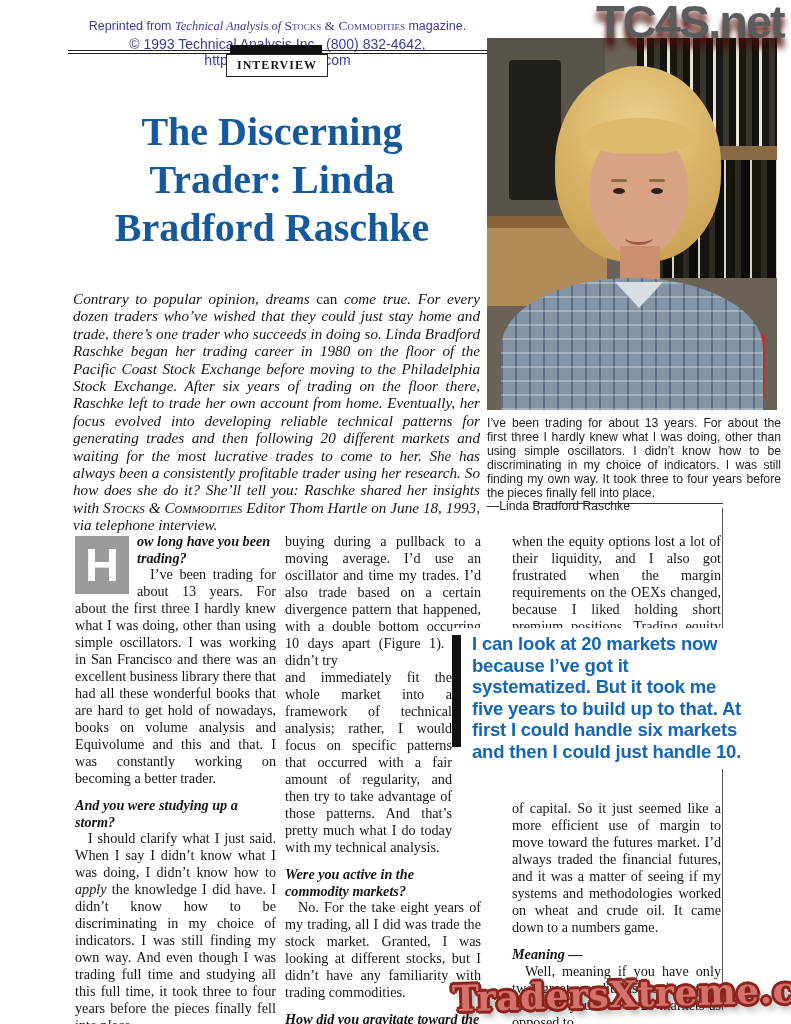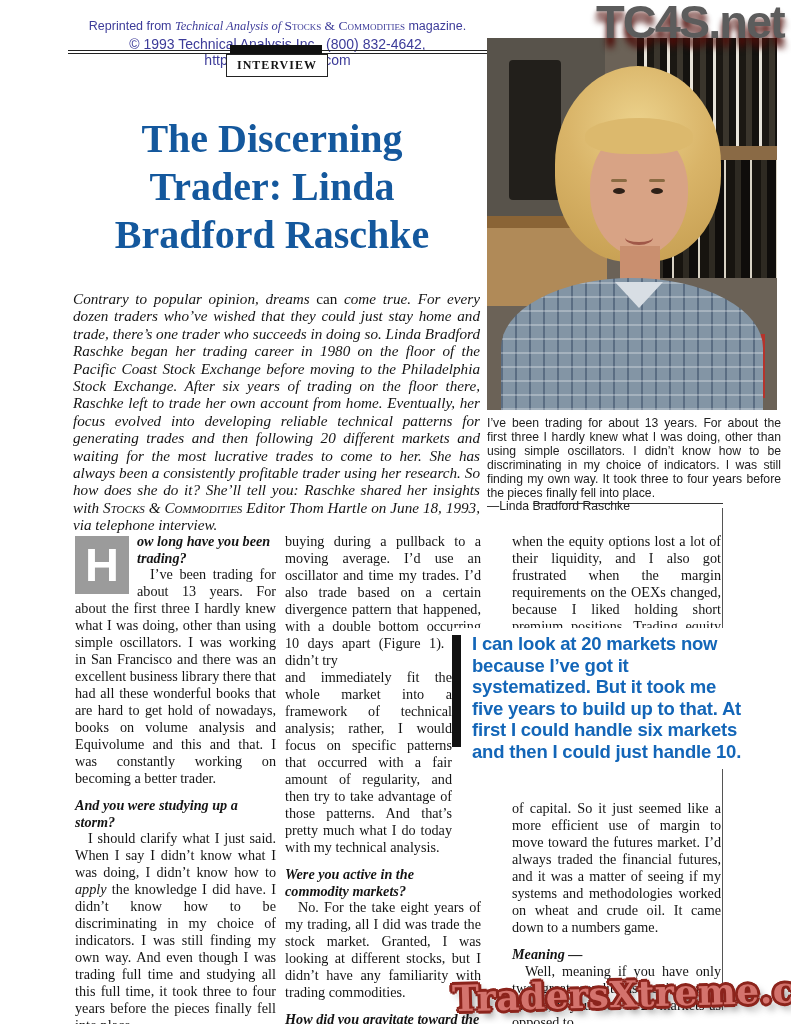--- a/index.html
+++ b/index.html
@@ -15,21 +15,21 @@
   .masthead .sc{font-variant:small-caps;font-family:"Liberation Serif",serif;font-size:13.5px;}
   .masthead b{font-weight:bold;}
   .head-rule{position:absolute;left:68px;top:50px;width:419px;height:2px;
              border-top:1px solid #222;border-bottom:1px solid #222;}
   .interview-bar{position:absolute;left:230px;top:45px;width:92px;height:10px;background:#111;}
   .interview-box{position:absolute;left:226px;top:54px;width:100px;height:21px;background:#fff;
                  border:1px solid #222;display:flex;align-items:center;justify-content:center;
                  font-weight:bold;font-size:12px;letter-spacing:1px;}
 
   
-  .title{position:absolute;left:92px;top:115px;width:360px;text-align:center;
+  .title{position:absolute;left:92px;top:108px;width:360px;text-align:center;
          color:#14589d;font-size:40px;font-weight:bold;line-height:1.2;}
   .intro{position:absolute;left:73px;top:290px;width:407px;font-style:italic;
          font-size:15.2px;line-height:17.4px;text-align:justify;hyphens:auto;}
   .intro .roman{font-style:normal;}
   .intro .sc{font-variant:small-caps;}
 
   
   .photo{position:absolute;left:487px;top:38px;width:290px;height:372px;overflow:hidden;
          background:#6b6257;}
   .ph-equip{position:absolute;left:0;top:0;width:118px;height:178px;background:#58534b;}

